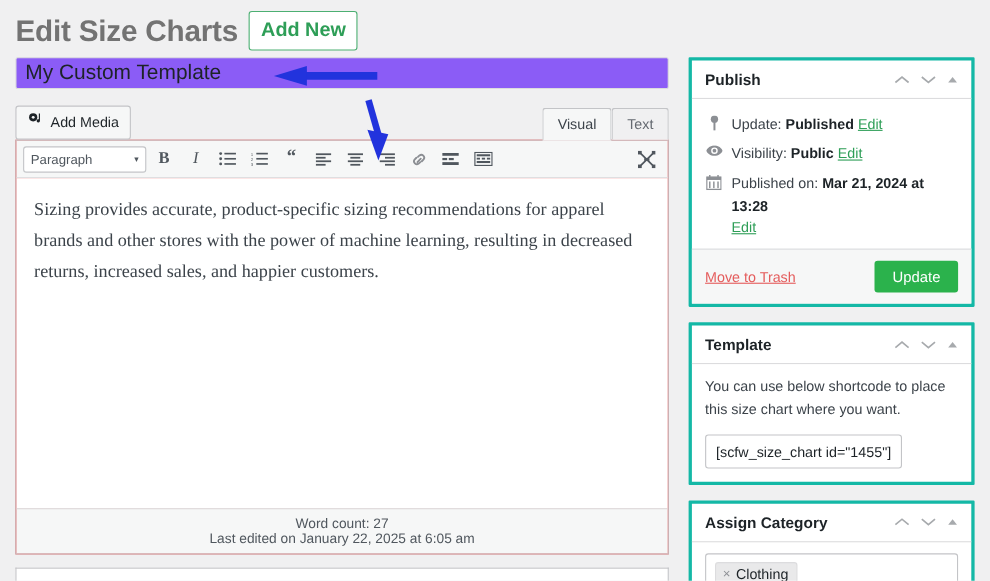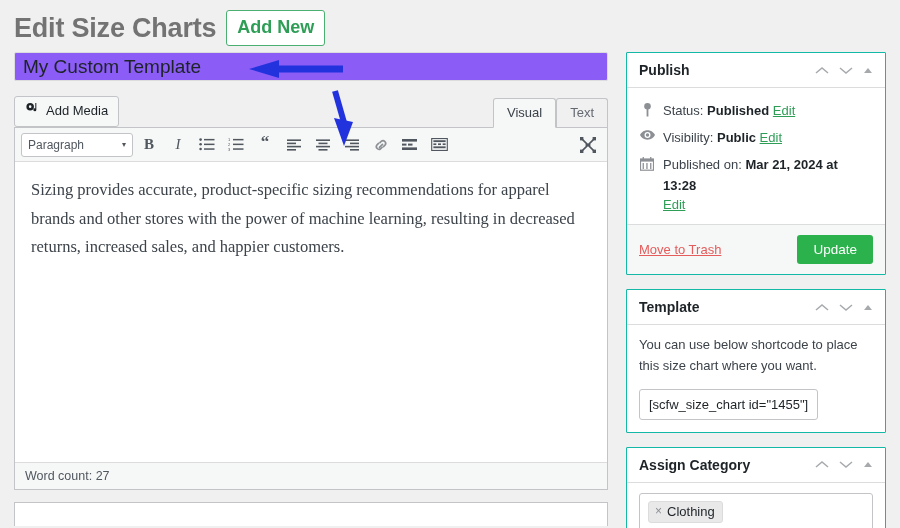--- a/index.html
+++ b/index.html
@@ -108,35 +108,35 @@
     font-family: "Liberation Serif", serif;
     font-size: 16.5px; line-height: 1.72; color: #3c434a;
     background: #fff;
     overflow: hidden;
   }
   .ed-content p { margin: 0; }
 
   .ed-status {
     display:flex; justify-content: space-between; align-items:center;
     background: #f6f7f7; border-top: 1px solid #dcdcde;
-    padding: 6px 10px; font-size: 12.5px; color: #50575e;
+    padding: 6px 10px; font-size: 12.5px; color: #50575e; flex-direction: column;
   }
 
   .bottom-stub {
     margin-top: 12px;
     height: 24px;
     background: #fff;
     border: 1px solid #c3c4c7;
     border-bottom: none;
   }
 
   
   .box {
     background: #fff;
-    border: 1px solid #14b8a6;
+    border: 3px solid #14b8a6;
     margin-bottom: 14px;
     border-radius: 1px;
   }
   .box-head {
     display:flex; align-items:center; justify-content: space-between;
     padding: 9px 12px;
     border-bottom: 1px solid #dcdcde;
   }
   .box-title { font-size: 14px; font-weight: 700; color: #1d2327; }
   .box-actions { display:flex; align-items:center; gap: 10px; color:#a7aaad; }
@@ -318,20 +318,21 @@
           </svg>
         </div>
       </div>
 
       <div class="ed-content">
         <p>Sizing provides accurate, product-specific sizing recommendations for apparel brands and other stores with the power of machine learning, resulting in decreased returns, increased sales, and happier customers.</p>
       </div>
 
       <div class="ed-status">
         <span>Word count: 27</span>
+        <span>Last edited on January 22, 2025 at 6:05 am</span>
       </div>
     </div>
 
     <div class="bottom-stub"></div>
   </div>
 
   <div class="col-side">
 
     <div class="box">
       <div class="box-head">
@@ -357,21 +358,21 @@
       <div class="box-body">
 
         <div class="pub-line">
           <span class="pub-ico">
             <svg width="9" height="14" viewBox="0 0 9 14" fill="#8c8f94">
               <circle cx="4.5" cy="3.3" r="3.3"></circle>
                 <rect x="3.6" y="5.5" width="1.8" height="8"></rect>
             </svg>
           </span>
           <span class="pub-text">
-            <span>Status:</span>
+            <span>Update:</span>
             <b>Published</b>
             <a class="lnk-green">Edit</a>
           </span>
         </div>
 
         <div class="pub-line">
           <span class="pub-ico">
             <svg width="15" height="10" viewBox="0 0 16 10" fill="#8c8f94">
               <path d="M8 0C4 0 1.2 2.5 0 5c1.2 2.5 4 5 8 5s6.8-2.5 8-5C14.8 2.5 12 0 8 0zm0 8.2A3.2 3.2 0 1 1 8 1.8a3.2 3.2 0 0 1 0 6.4z"></path>
               <circle cx="8" cy="5" r="1.8"></circle>

